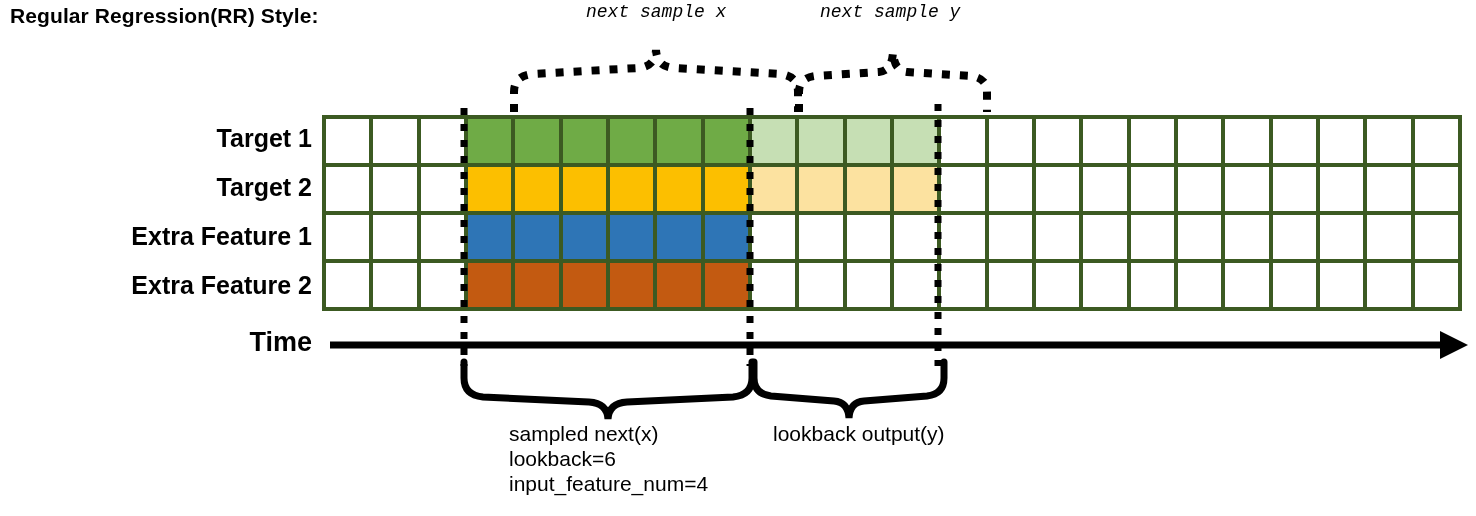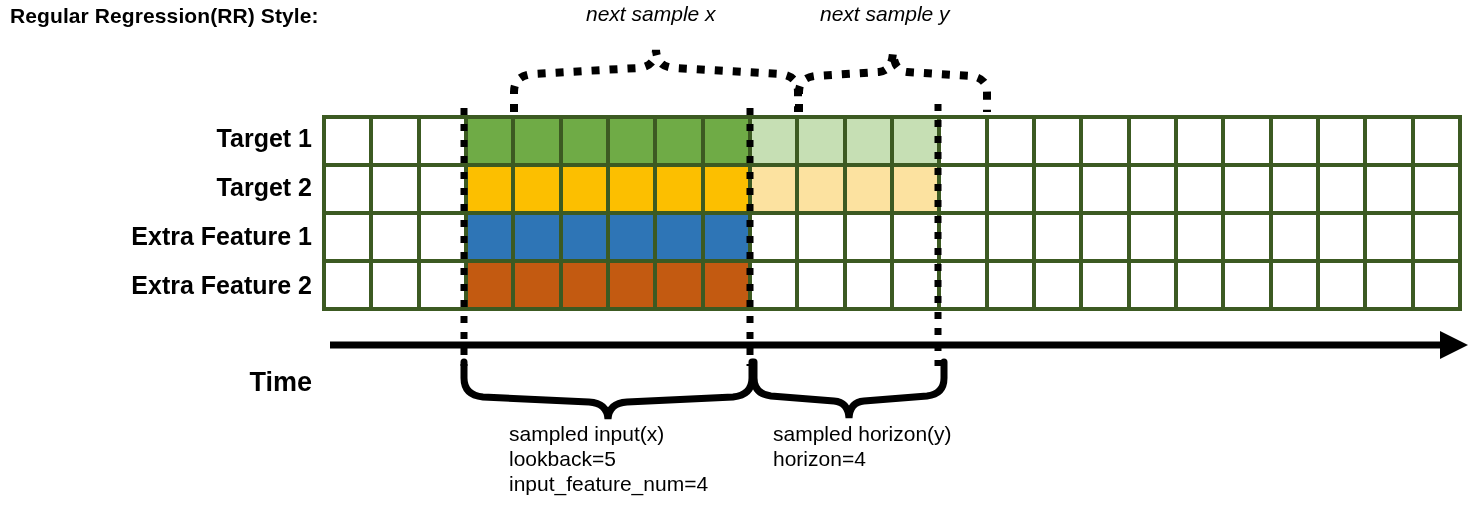--- a/index.html
+++ b/index.html
@@ -22,30 +22,30 @@
         gap:4px;padding:4px;box-sizing:border-box;}
   #grid .cell{background:#ffffff;}
   .c-green{background:#6FAB46 !important;}
   .c-green-l{background:#C6DFB4 !important;}
   .c-gold{background:#FCBF00 !important;}
   .c-gold-l{background:#FCE2A0 !important;}
   .c-blue{background:#2E75B6 !important;}
   .c-orange{background:#C35A11 !important;}
 
   
-  .ital{font-size:21px;font-style:italic;white-space:nowrap;}
+  .ital{font-size:18px;font-style:italic;white-space:nowrap;font-family:Liberation Mono, monospace;}
   #lbl-nsx{left:586px;top:2px;}
   #lbl-nsy{left:820px;top:2px;text-align:right;}
 
   .blk{font-size:21px;line-height:25px;white-space:nowrap;}
   #txt-input{left:509px;top:421px;}
   #txt-output{left:773px;top:421px;}
 
   #lbl-time{left:0;top:327px;width:312px;text-align:right;
-            font-size:27px;font-weight:700;white-space:nowrap;margin-top:40px;}
+            font-size:27px;font-weight:700;white-space:nowrap;}
 
   svg{position:absolute;left:0;top:0;overflow:visible;}
 </style>
 </head>
 <body>
 
 <div class="abs" id="title">Regular Regression(RR) Style:</div>
 
 <div class="abs" id="labels">
   <div class="abs rowlabel" style="top:0px;">Target 1</div>
@@ -178,21 +178,20 @@
            Q609,403 627,402 L733,397 Q752,395 752,378 L752,362" fill="none" stroke="#000" stroke-width="7" stroke-linecap="round"></path>
 
   <path d="M754,362 L754,378 Q754,394 771,396 L834,401 Q848,402 849,418
            Q850,402 864,401 L927,396 Q944,394 944,378 L944,362" fill="none" stroke="#000" stroke-width="7" stroke-linecap="round"></path>
 </svg>
 
 <div class="abs ital" id="lbl-nsx">next sample x</div>
 <div class="abs ital" id="lbl-nsy">next sample y</div>
 
 <div class="abs" id="txt-input">
-  <div class="blk">sampled input(x)</div>
-  <div class="blk">lookback=5</div>
+  <div class="blk">sampled next(x)</div>
+  <div class="blk">lookback=6</div>
   <div class="blk">input_feature_num=4</div>
 </div>
 
 <div class="abs" id="txt-output">
-  <div class="blk">sampled horizon(y)</div>
-  <div class="blk">horizon=4</div>
+  <div class="blk">lookback output(y)</div>
 </div>
 
 </body></html>

